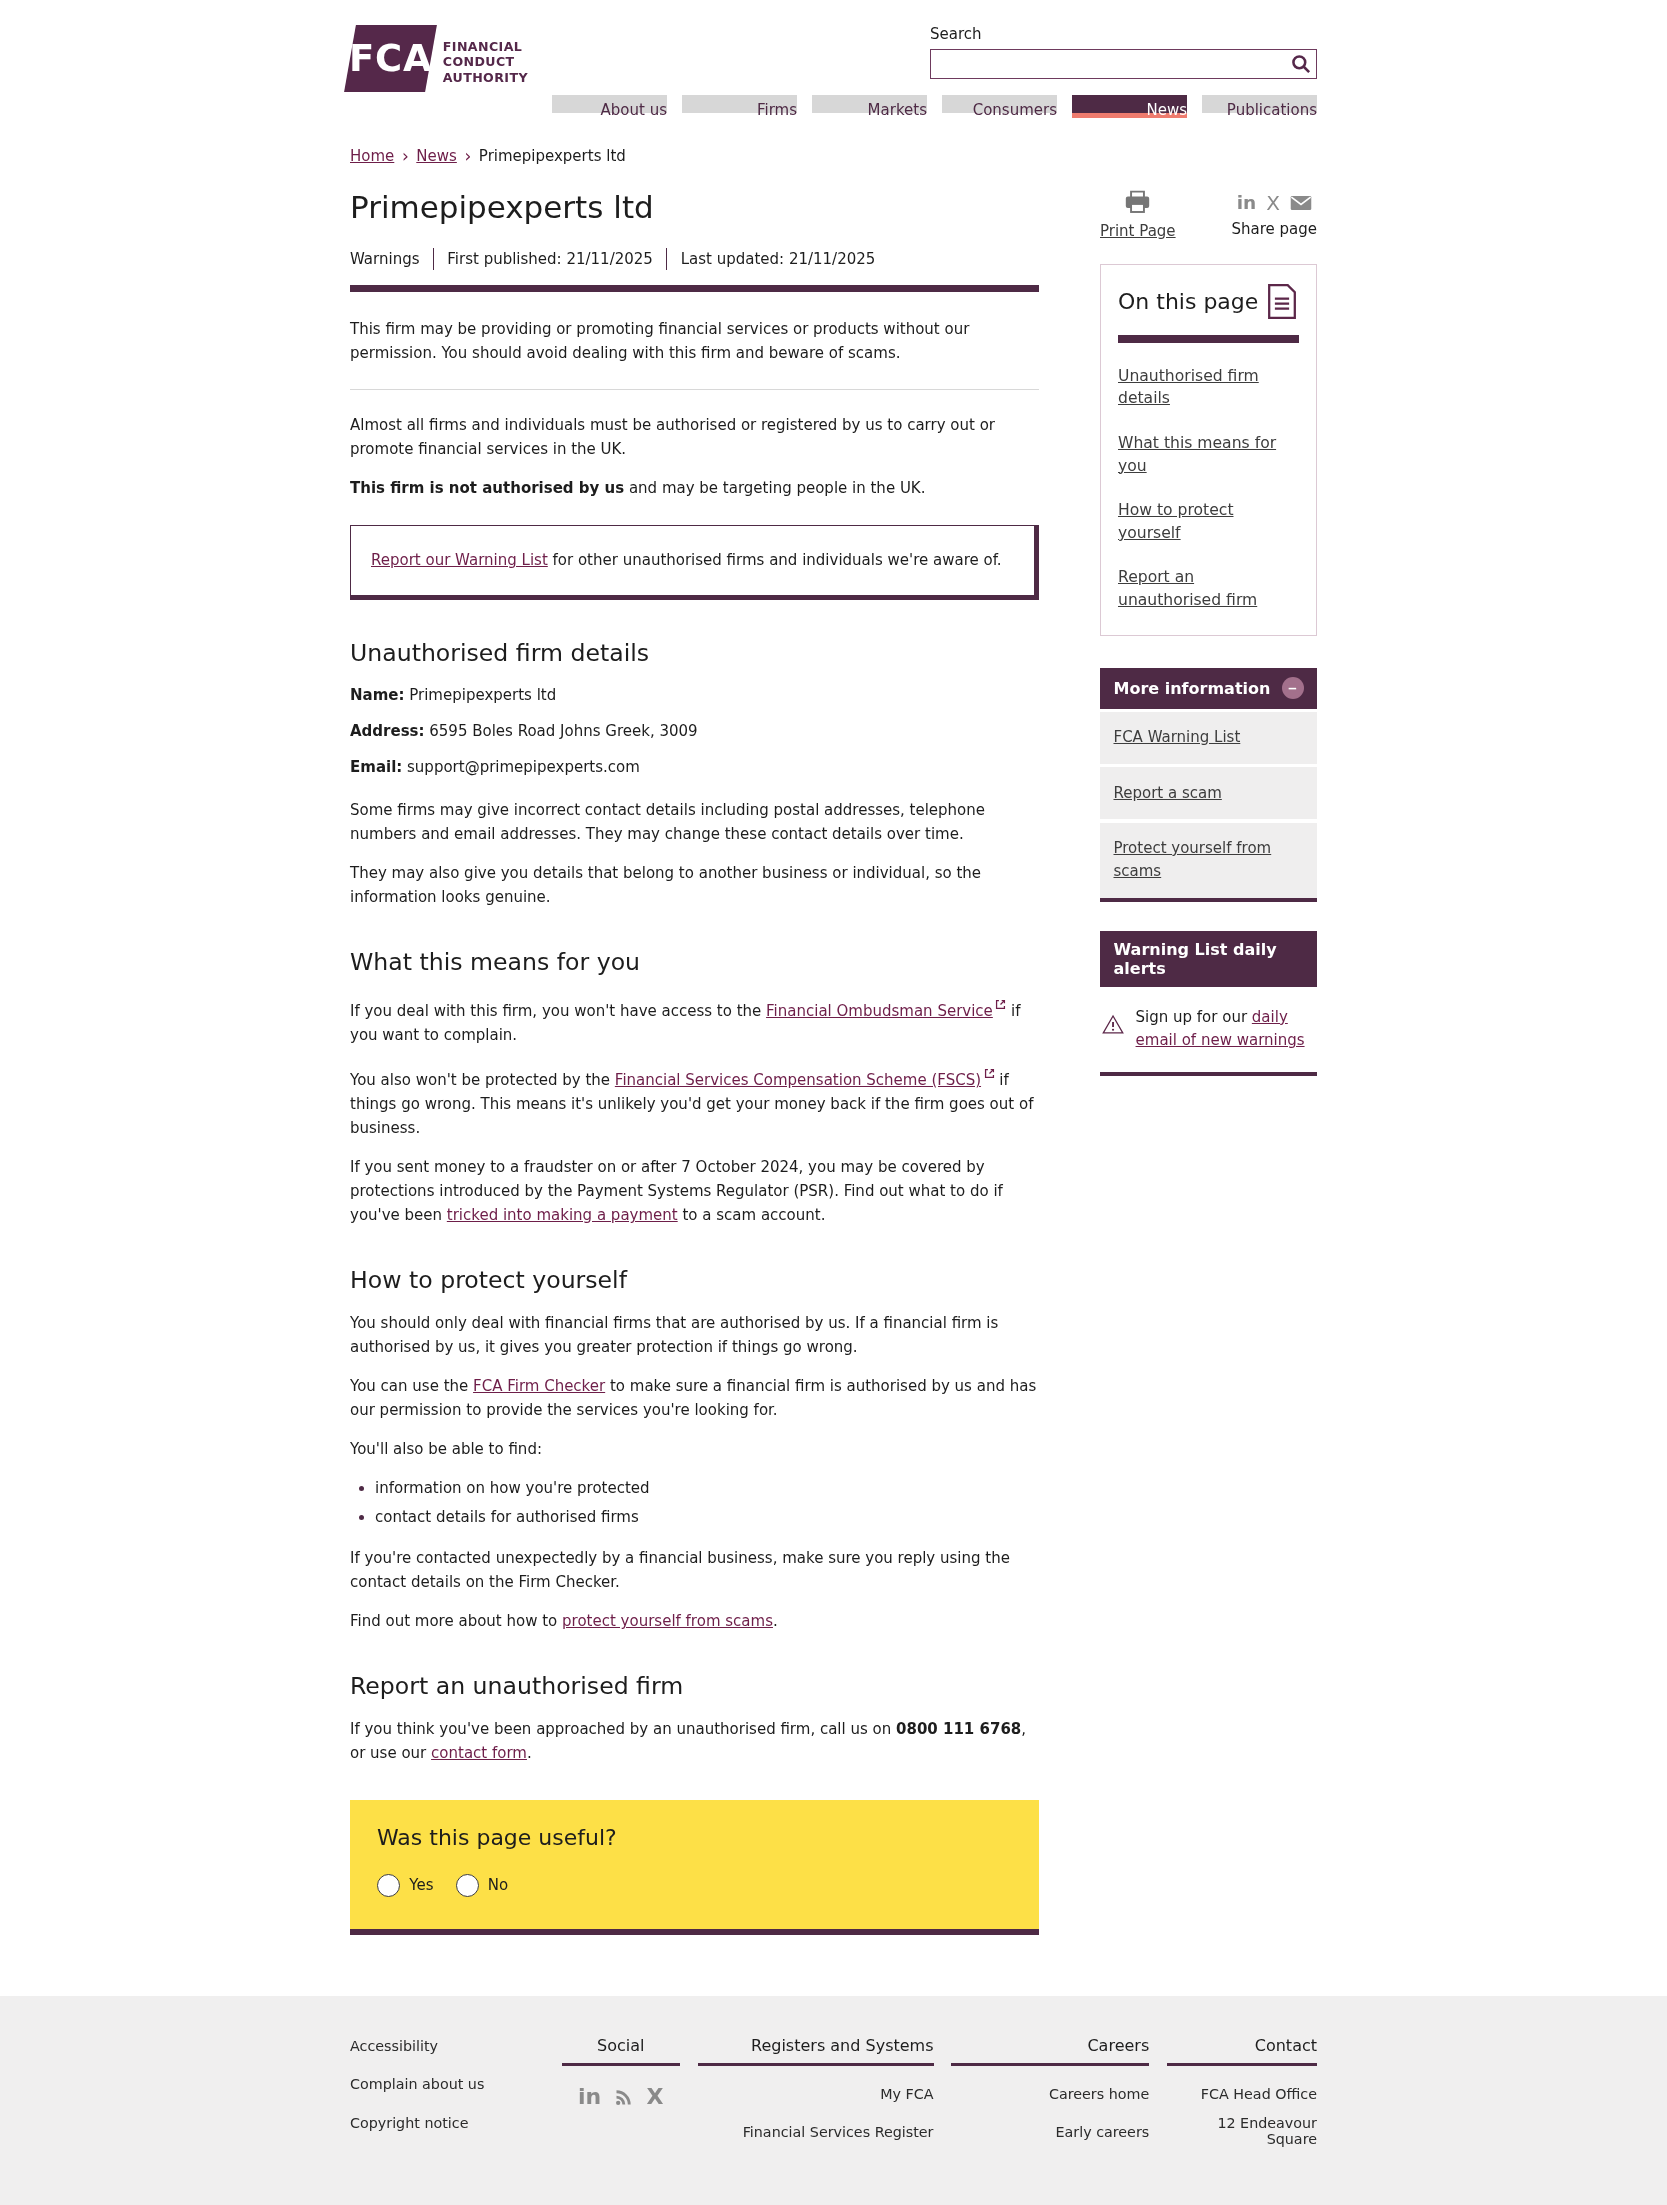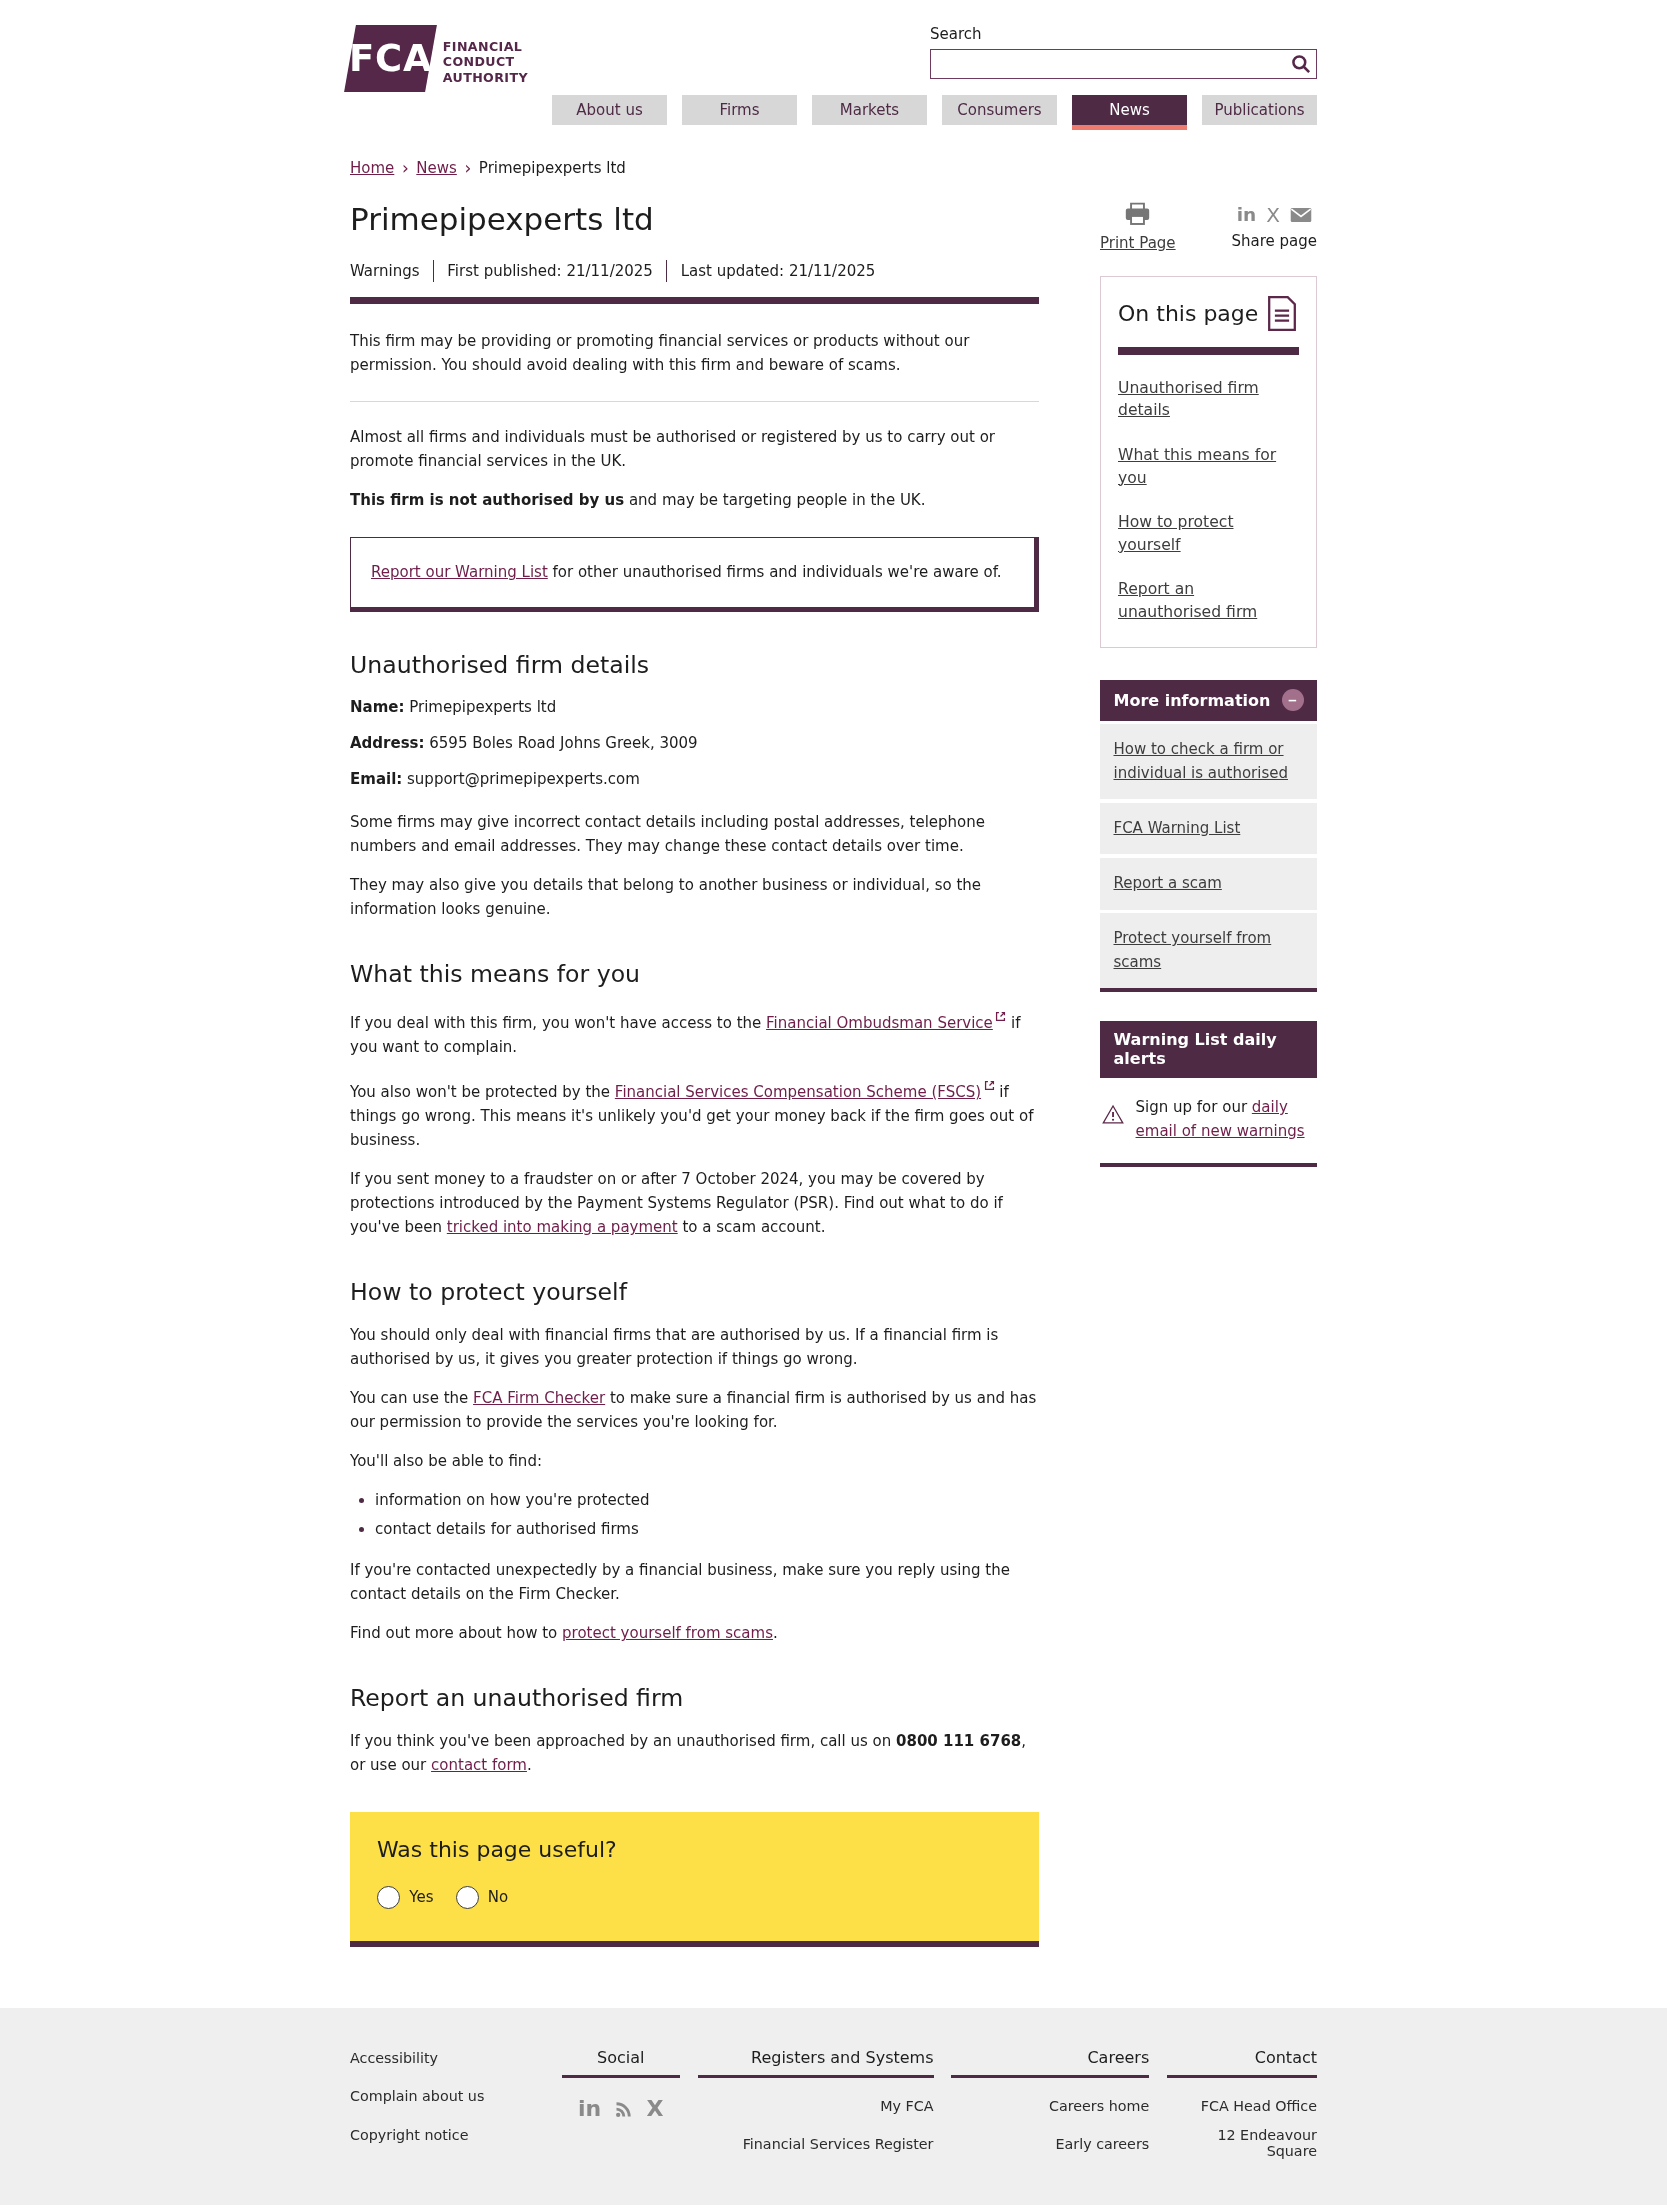--- a/index.html
+++ b/index.html
@@ -21,21 +21,21 @@
   .logo-text { padding-top: 13.5px; }
   .logo-text div { color: #55284a; font-weight: bold; font-size: 12.6px; line-height: 1.25; letter-spacing: 0.4px; }
   .search-block { width: 387px; }
   .search-label { display: block; font-size: 15px; margin-bottom: 5.9px; }
   .search-box { position: relative; border: 1.7px solid #6e3a5d; height: 30px; background: #fff; }
   .search-box input { width: 100%; height: 100%; border: none; outline: none; font-size: 14.3px; padding: 0 37px 0 8.4px; background: transparent; }
   .search-btn { position: absolute; right: 3.4px; top: 1.7px; background: none; border: none; cursor: pointer; }
 
   .nav-tabs { display: flex; justify-content: flex-end; gap: 15px; margin-top: 3.4px; }
   .tab {
-    display: block; width: 115px; height: 30px; line-height: 30px; text-align: center;
+    display: block; width: 115px; height: 18px; line-height: 30px; text-align: right;
     background: #d7d7d7; color: #4e2a45; font-size: 15px; text-decoration: none;
   }
   .tab.active { background: #4e2a45; color: #fff; box-shadow: 0 5px 0 #ee7b6e; }
 
   
   .breadcrumb { margin-top: 34px; font-size: 15px; display: flex; align-items: center; gap: 7.6px; }
   .breadcrumb a { color: #6e1e49; }
   .crumb-sep { color: #6e1e49; font-size: 17px; line-height: 1; }
   .crumb-current { color: #1d1d1d; }
 
@@ -291,21 +291,20 @@
       <a href="#means" class="otp-link">What this means for you</a>
       <a href="#protect" class="otp-link">How to protect yourself</a>
       <a href="#report" class="otp-link">Report an unauthorised firm</a>
     </div>
 
     <div class="mi">
       <div class="mi-header">
         <span>More information</span>
         <button class="minus-btn">–</button>
       </div>
-      <div class="mi-item"><a href="#">How to check a firm or individual is authorised</a></div>
       <div class="mi-item"><a href="#">FCA Warning List</a></div>
       <div class="mi-item"><a href="#">Report a scam</a></div>
       <div class="mi-item"><a href="#">Protect yourself from scams</a></div>
     </div>
 
     <div class="alerts">
       <div class="mi-header">
         <span>Warning List daily alerts</span>
       </div>
       <div class="alerts-body">

